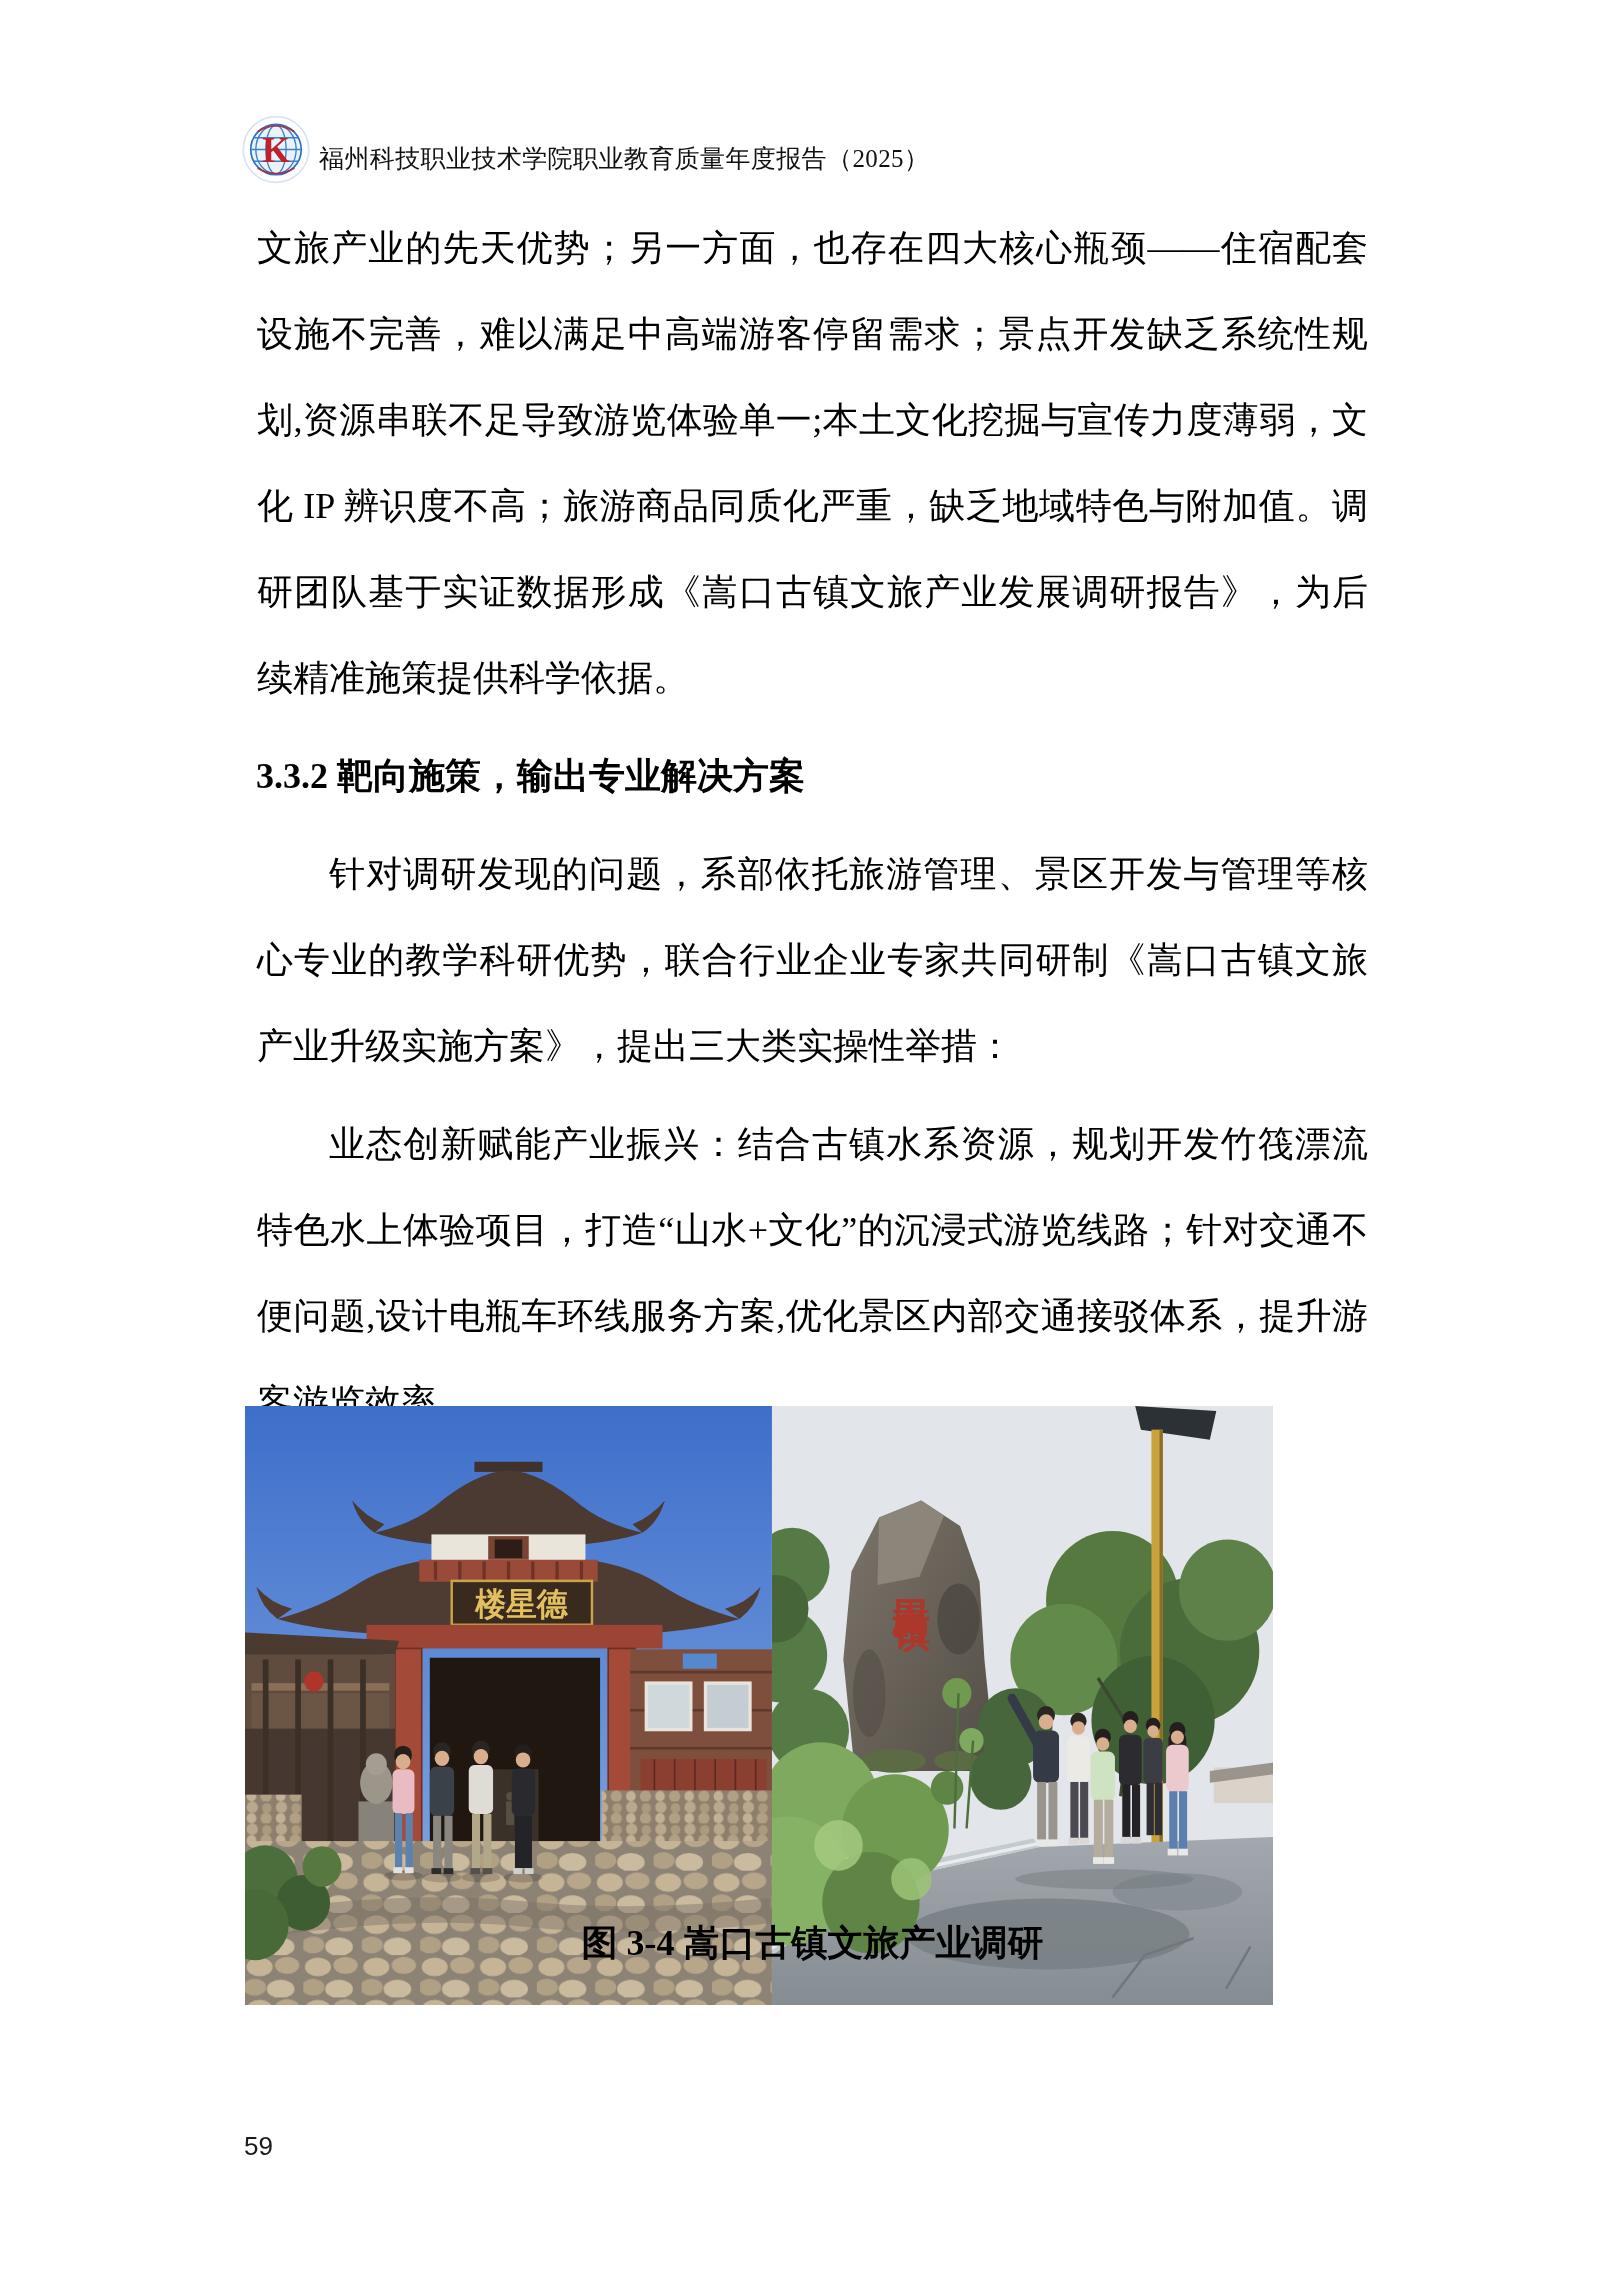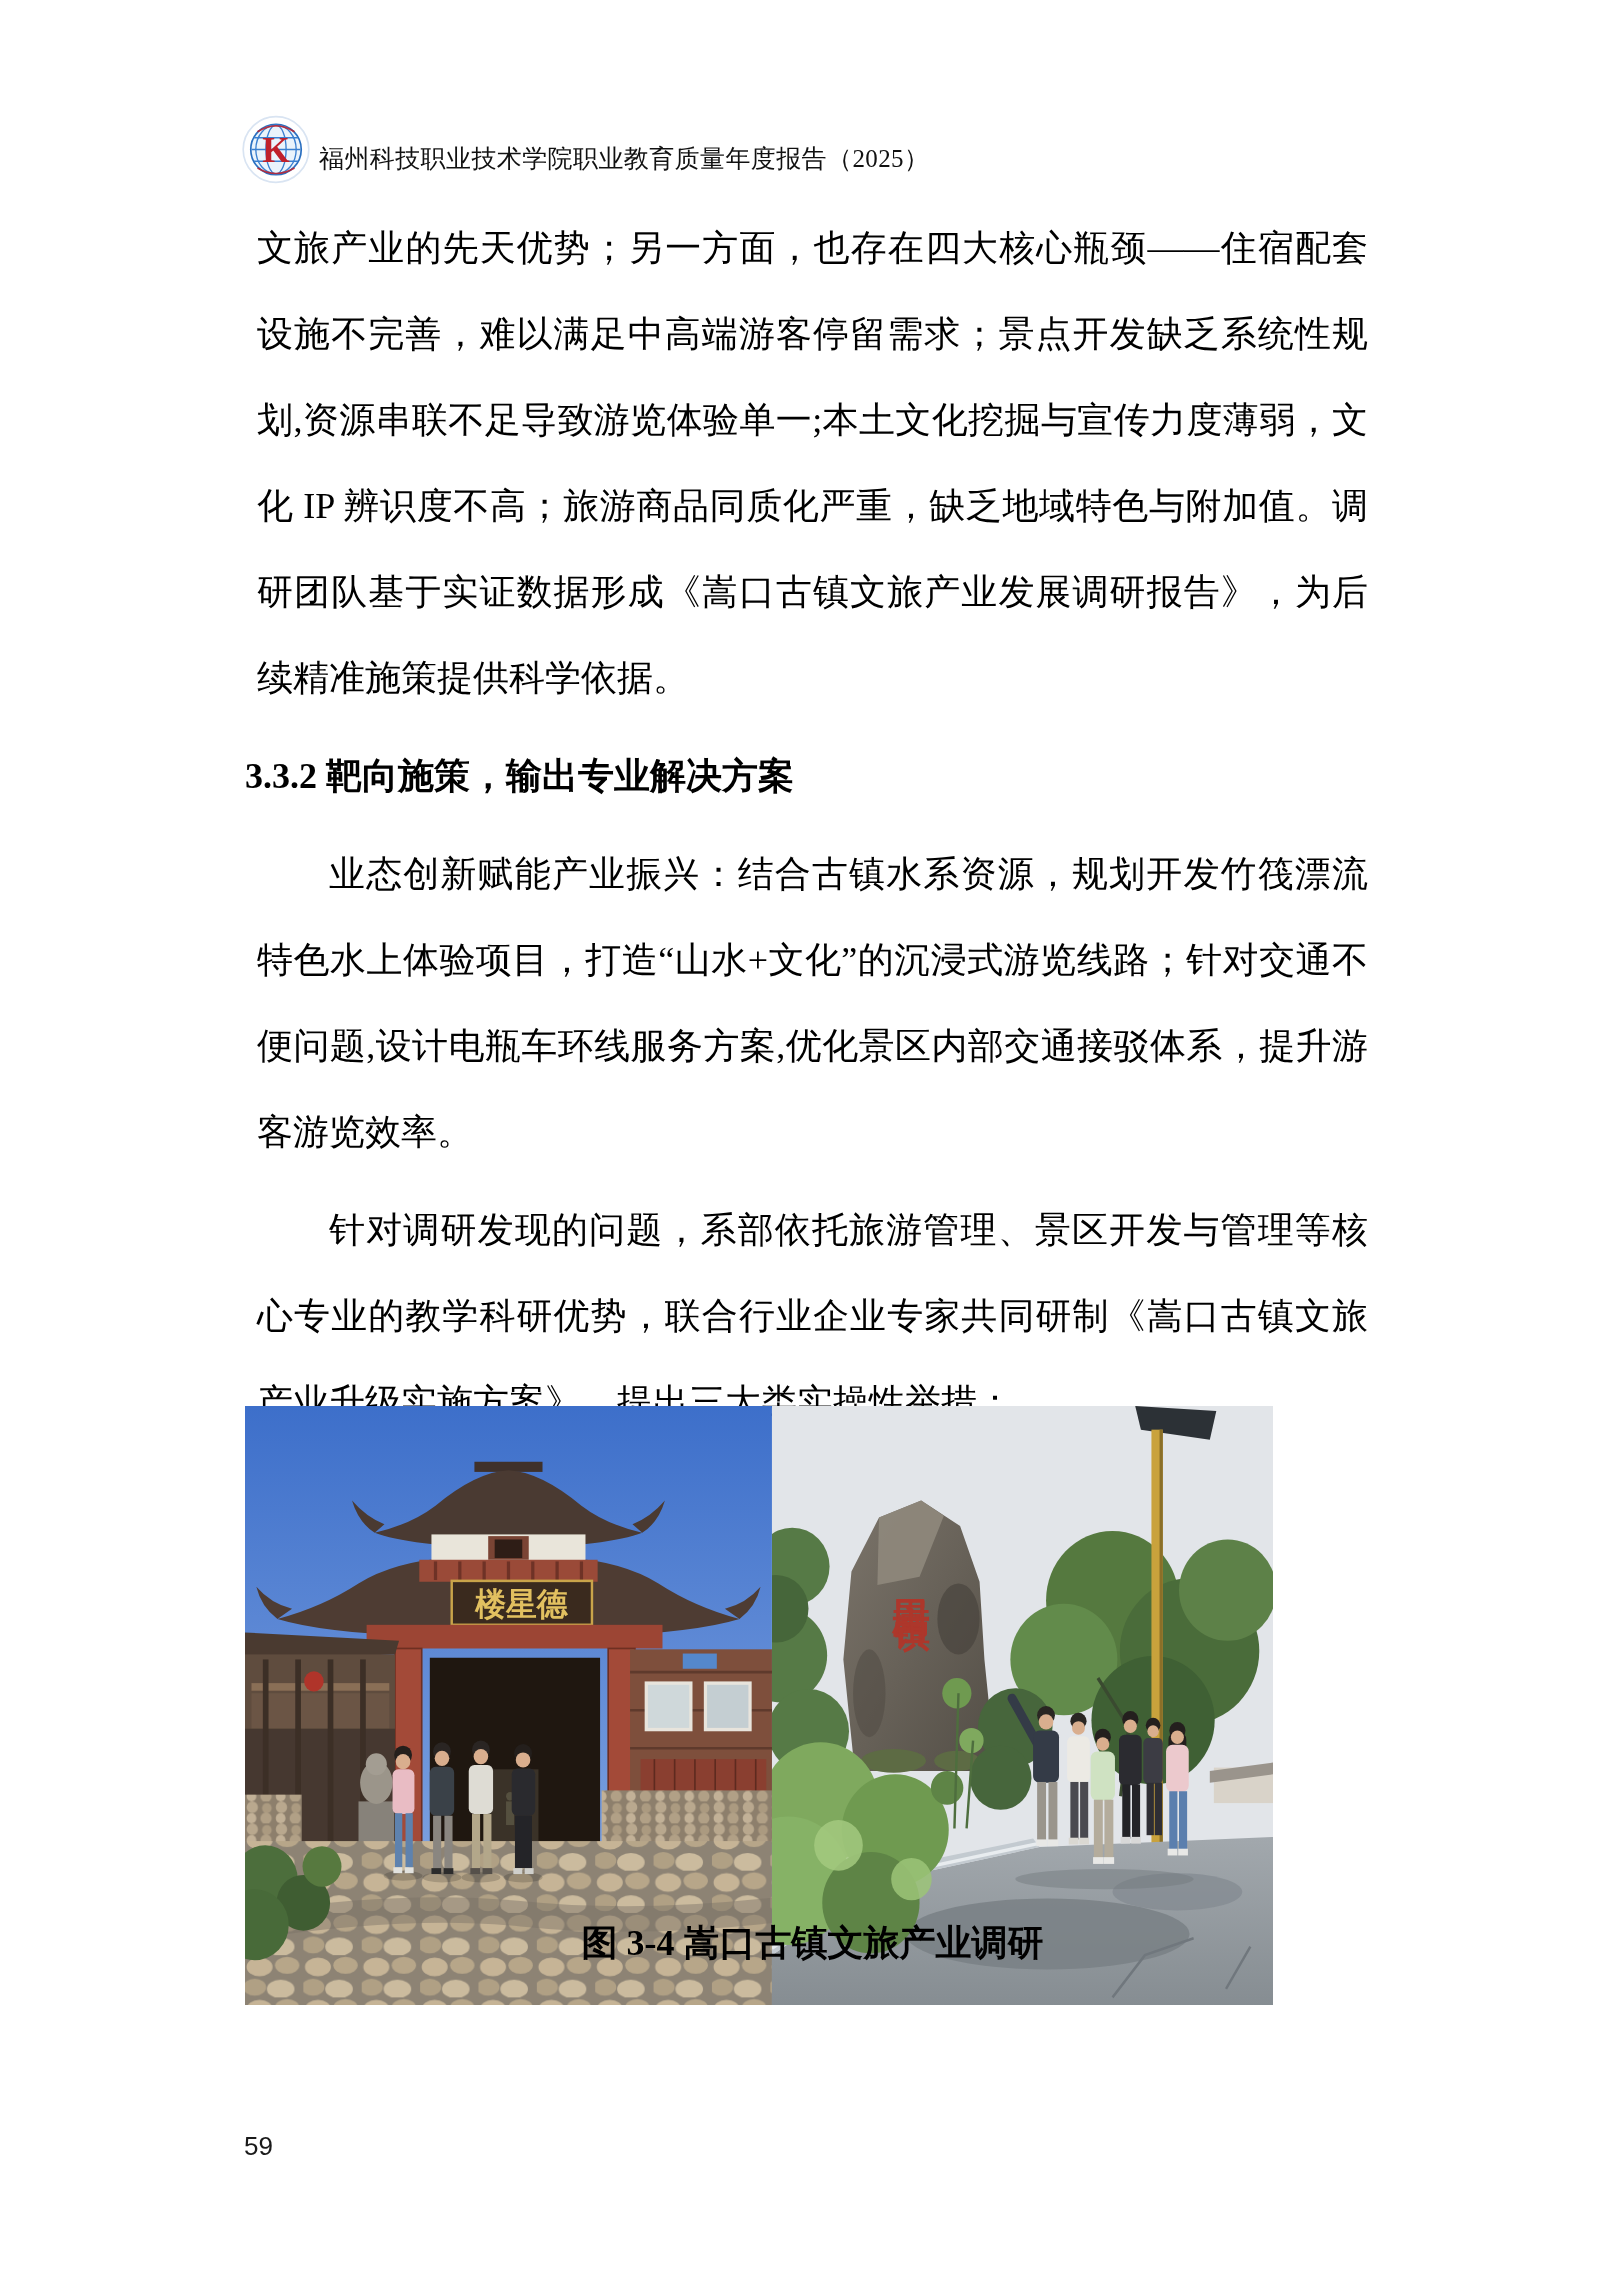--- a/index.html
+++ b/index.html
@@ -17,21 +17,21 @@
   }
 
   
   .textcol{
     position:absolute;left:245px;top:193px;width:1135px;
     font-size:36px;line-height:86px;text-align:justify;
   }
   .textcol p{margin:12px;}
   .textcol p.indent{text-indent:2em;}
   .textcol h3{
-    margin:0;font-size:36px;line-height:86px;font-weight:bold;
+    margin:11px;font-size:36px;line-height:86px;font-weight:bold;
     text-align:left;
   }
 
   
   .photos{
     position:absolute;left:245px;top:1406px;width:1028px;height:599px;
     display:flex;font-size:0;
   }
   .photos svg{display:block;}
   .fig-caption{
@@ -64,22 +64,22 @@
       <path d="M18,63 Q40,76 62,63"></path>
     </g>
     <text x="40" y="56" text-anchor="middle" font-size="42" font-weight="bold" font-family="Liberation Serif, DejaVu Serif, serif" fill="#c0202a">K</text>
   </svg>
 
   <div class="hdr-title">福州科技职业技术学院职业教育质量年度报告（2025）</div>
 
   <div class="textcol">
     <p>文旅产业的先天优势；另一方面，也存在四大核心瓶颈——住宿配套设施不完善，难以满足中高端游客停留需求；景点开发缺乏系统性规划,资源串联不足导致游览体验单一;本土文化挖掘与宣传力度薄弱，文化 IP 辨识度不高；旅游商品同质化严重，缺乏地域特色与附加值。调研团队基于实证数据形成《嵩口古镇文旅产业发展调研报告》，为后续精准施策提供科学依据。</p>
     <h3>3.3.2 靶向施策，输出专业解决方案</h3>
+    <p class="indent">针对调研发现的问题，系部依托旅游管理、景区开发与管理等核心专业的教学科研优势，联合行业企业专家共同研制《嵩口古镇文旅产业升级实施方案》，提出三大类实操性举措：</p>
     <p class="indent">业态创新赋能产业振兴：结合古镇水系资源，规划开发竹筏漂流特色水上体验项目，打造“山水+文化”的沉浸式游览线路；针对交通不便问题,设计电瓶车环线服务方案,优化景区内部交通接驳体系，提升游客游览效率。</p>
-    <p class="indent">针对调研发现的问题，系部依托旅游管理、景区开发与管理等核心专业的教学科研优势，联合行业企业专家共同研制《嵩口古镇文旅产业升级实施方案》，提出三大类实操性举措：</p>
   </div>
 
   <div class="photos">
 
     <svg viewBox="0 0 650 709" width="550" height="599" preserveAspectRatio="none">
       <defs>
         <linearGradient id="skyL" x1="0" y1="0" x2="0" y2="1">
           <stop offset="0" stop-color="#3d6fca"></stop>
             <stop offset="1" stop-color="#8fb0e6"></stop>
         </linearGradient>

